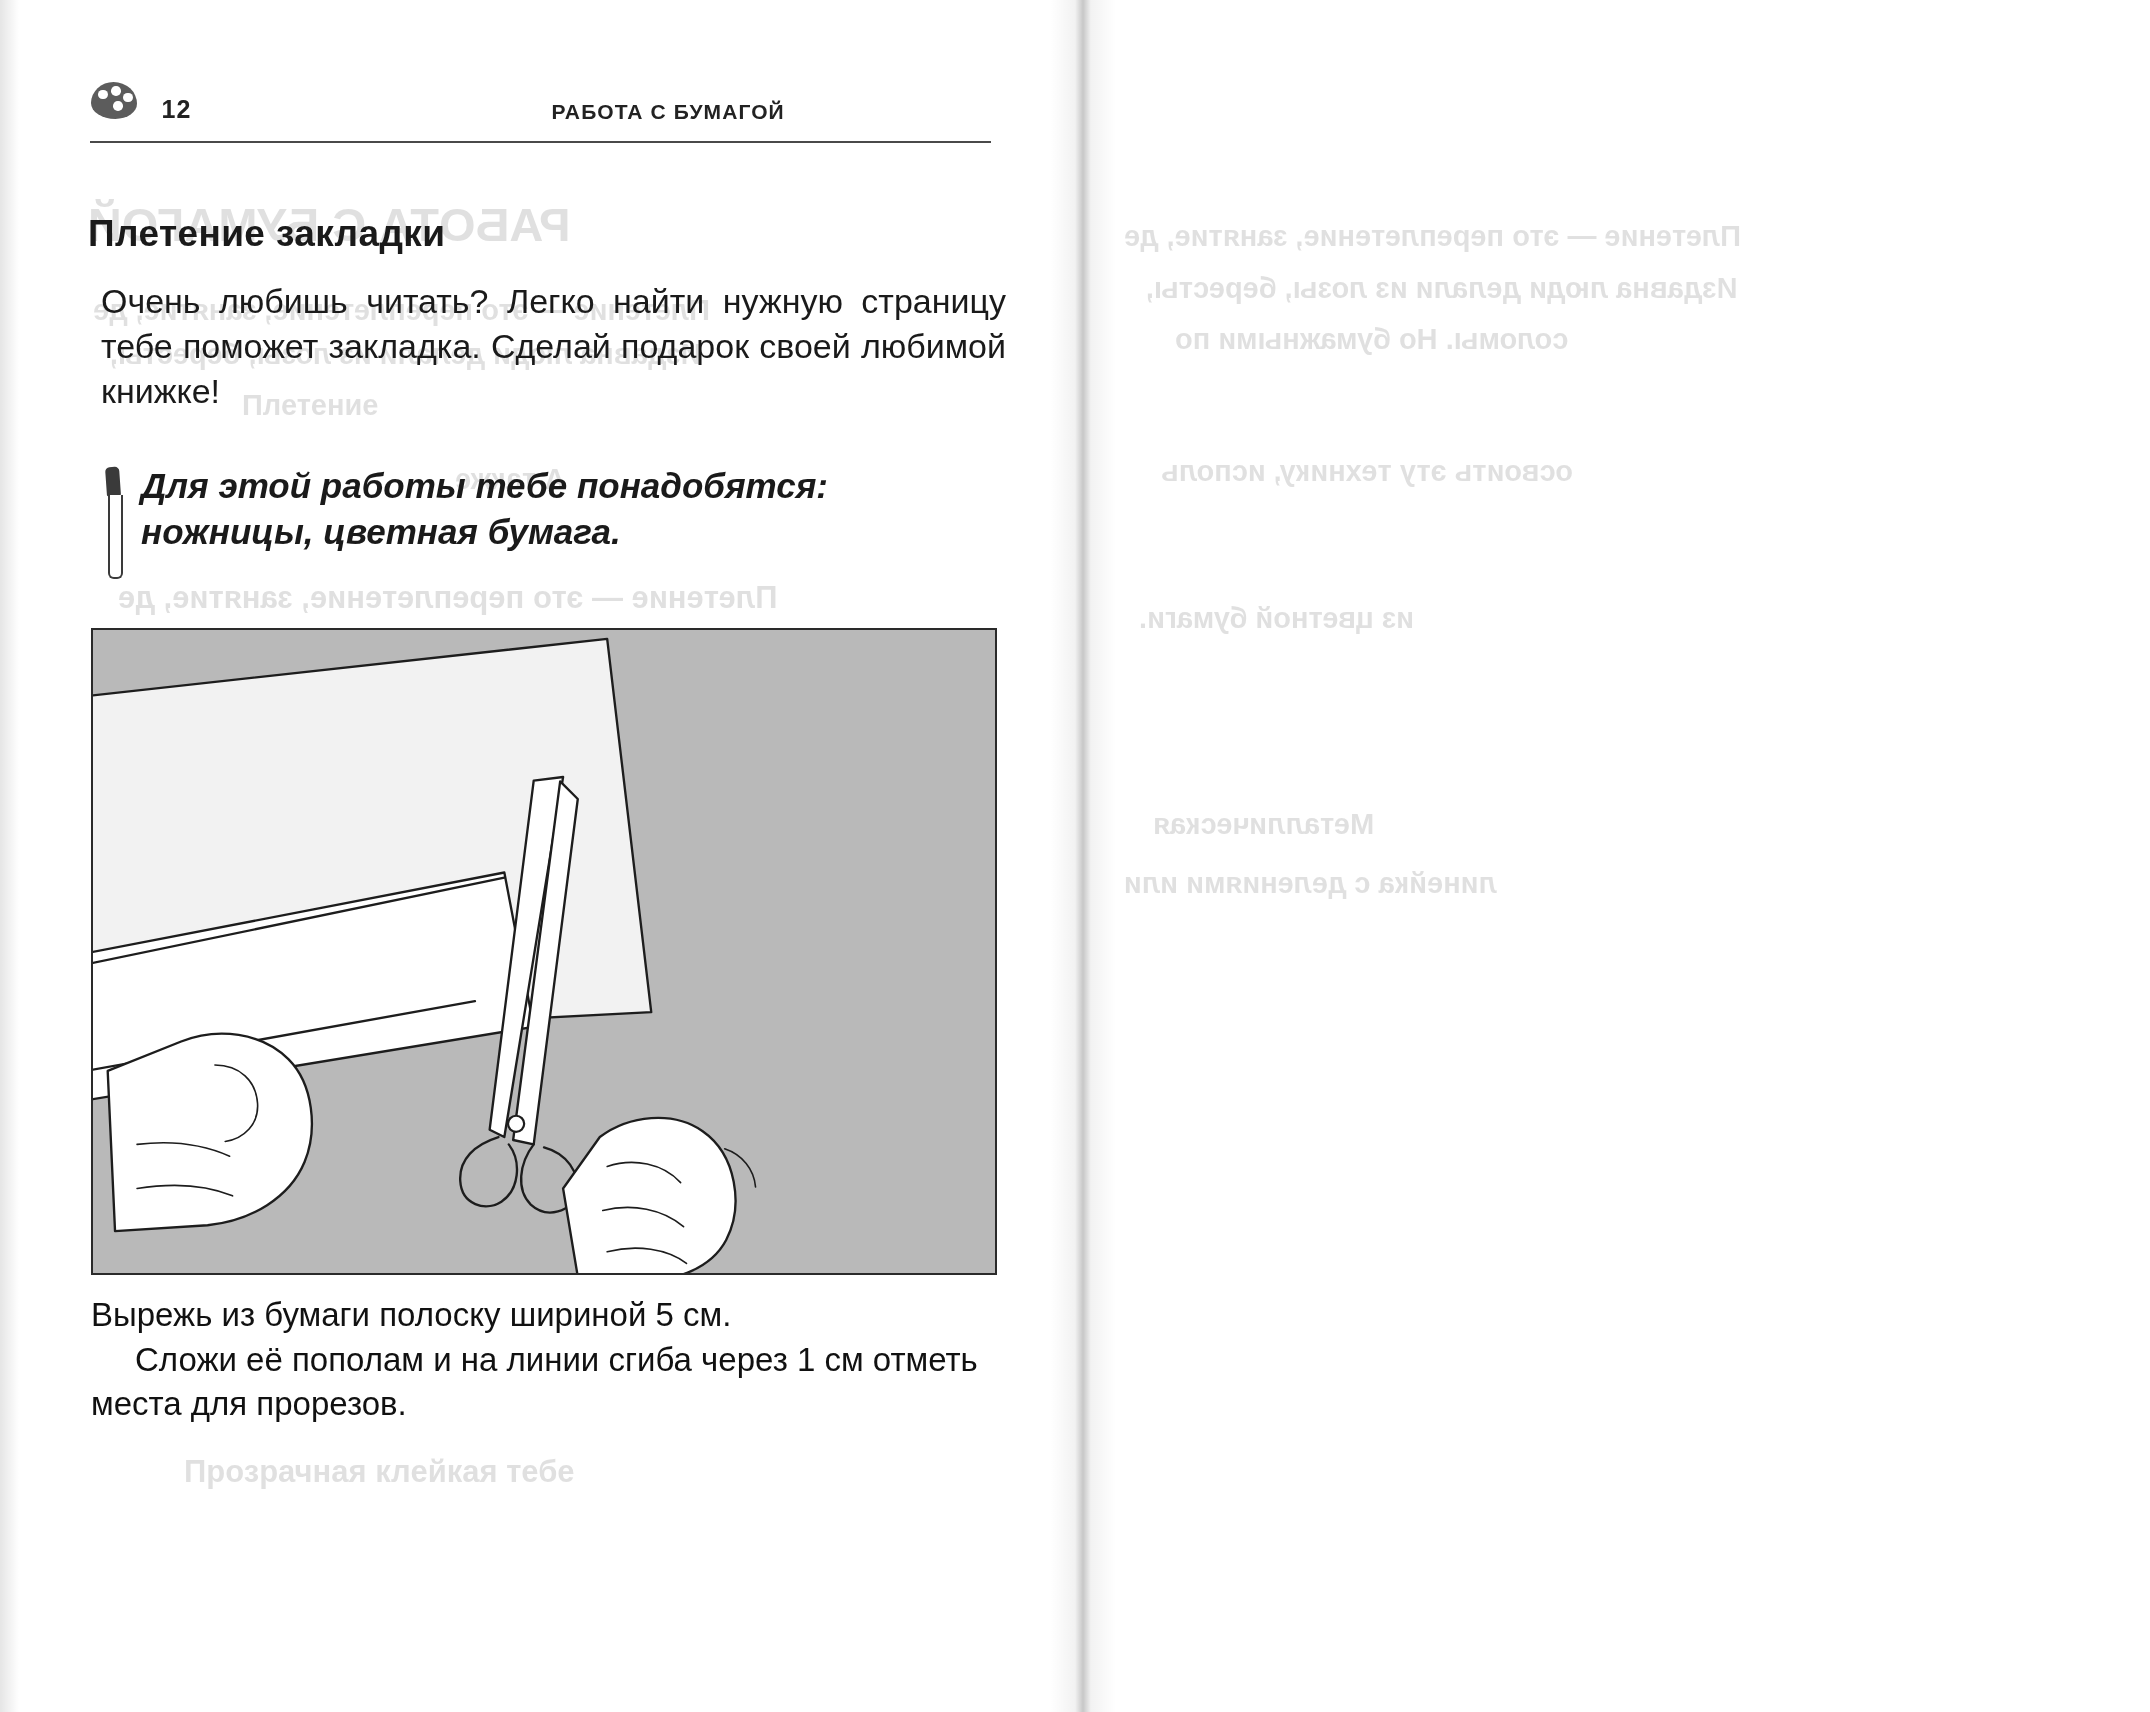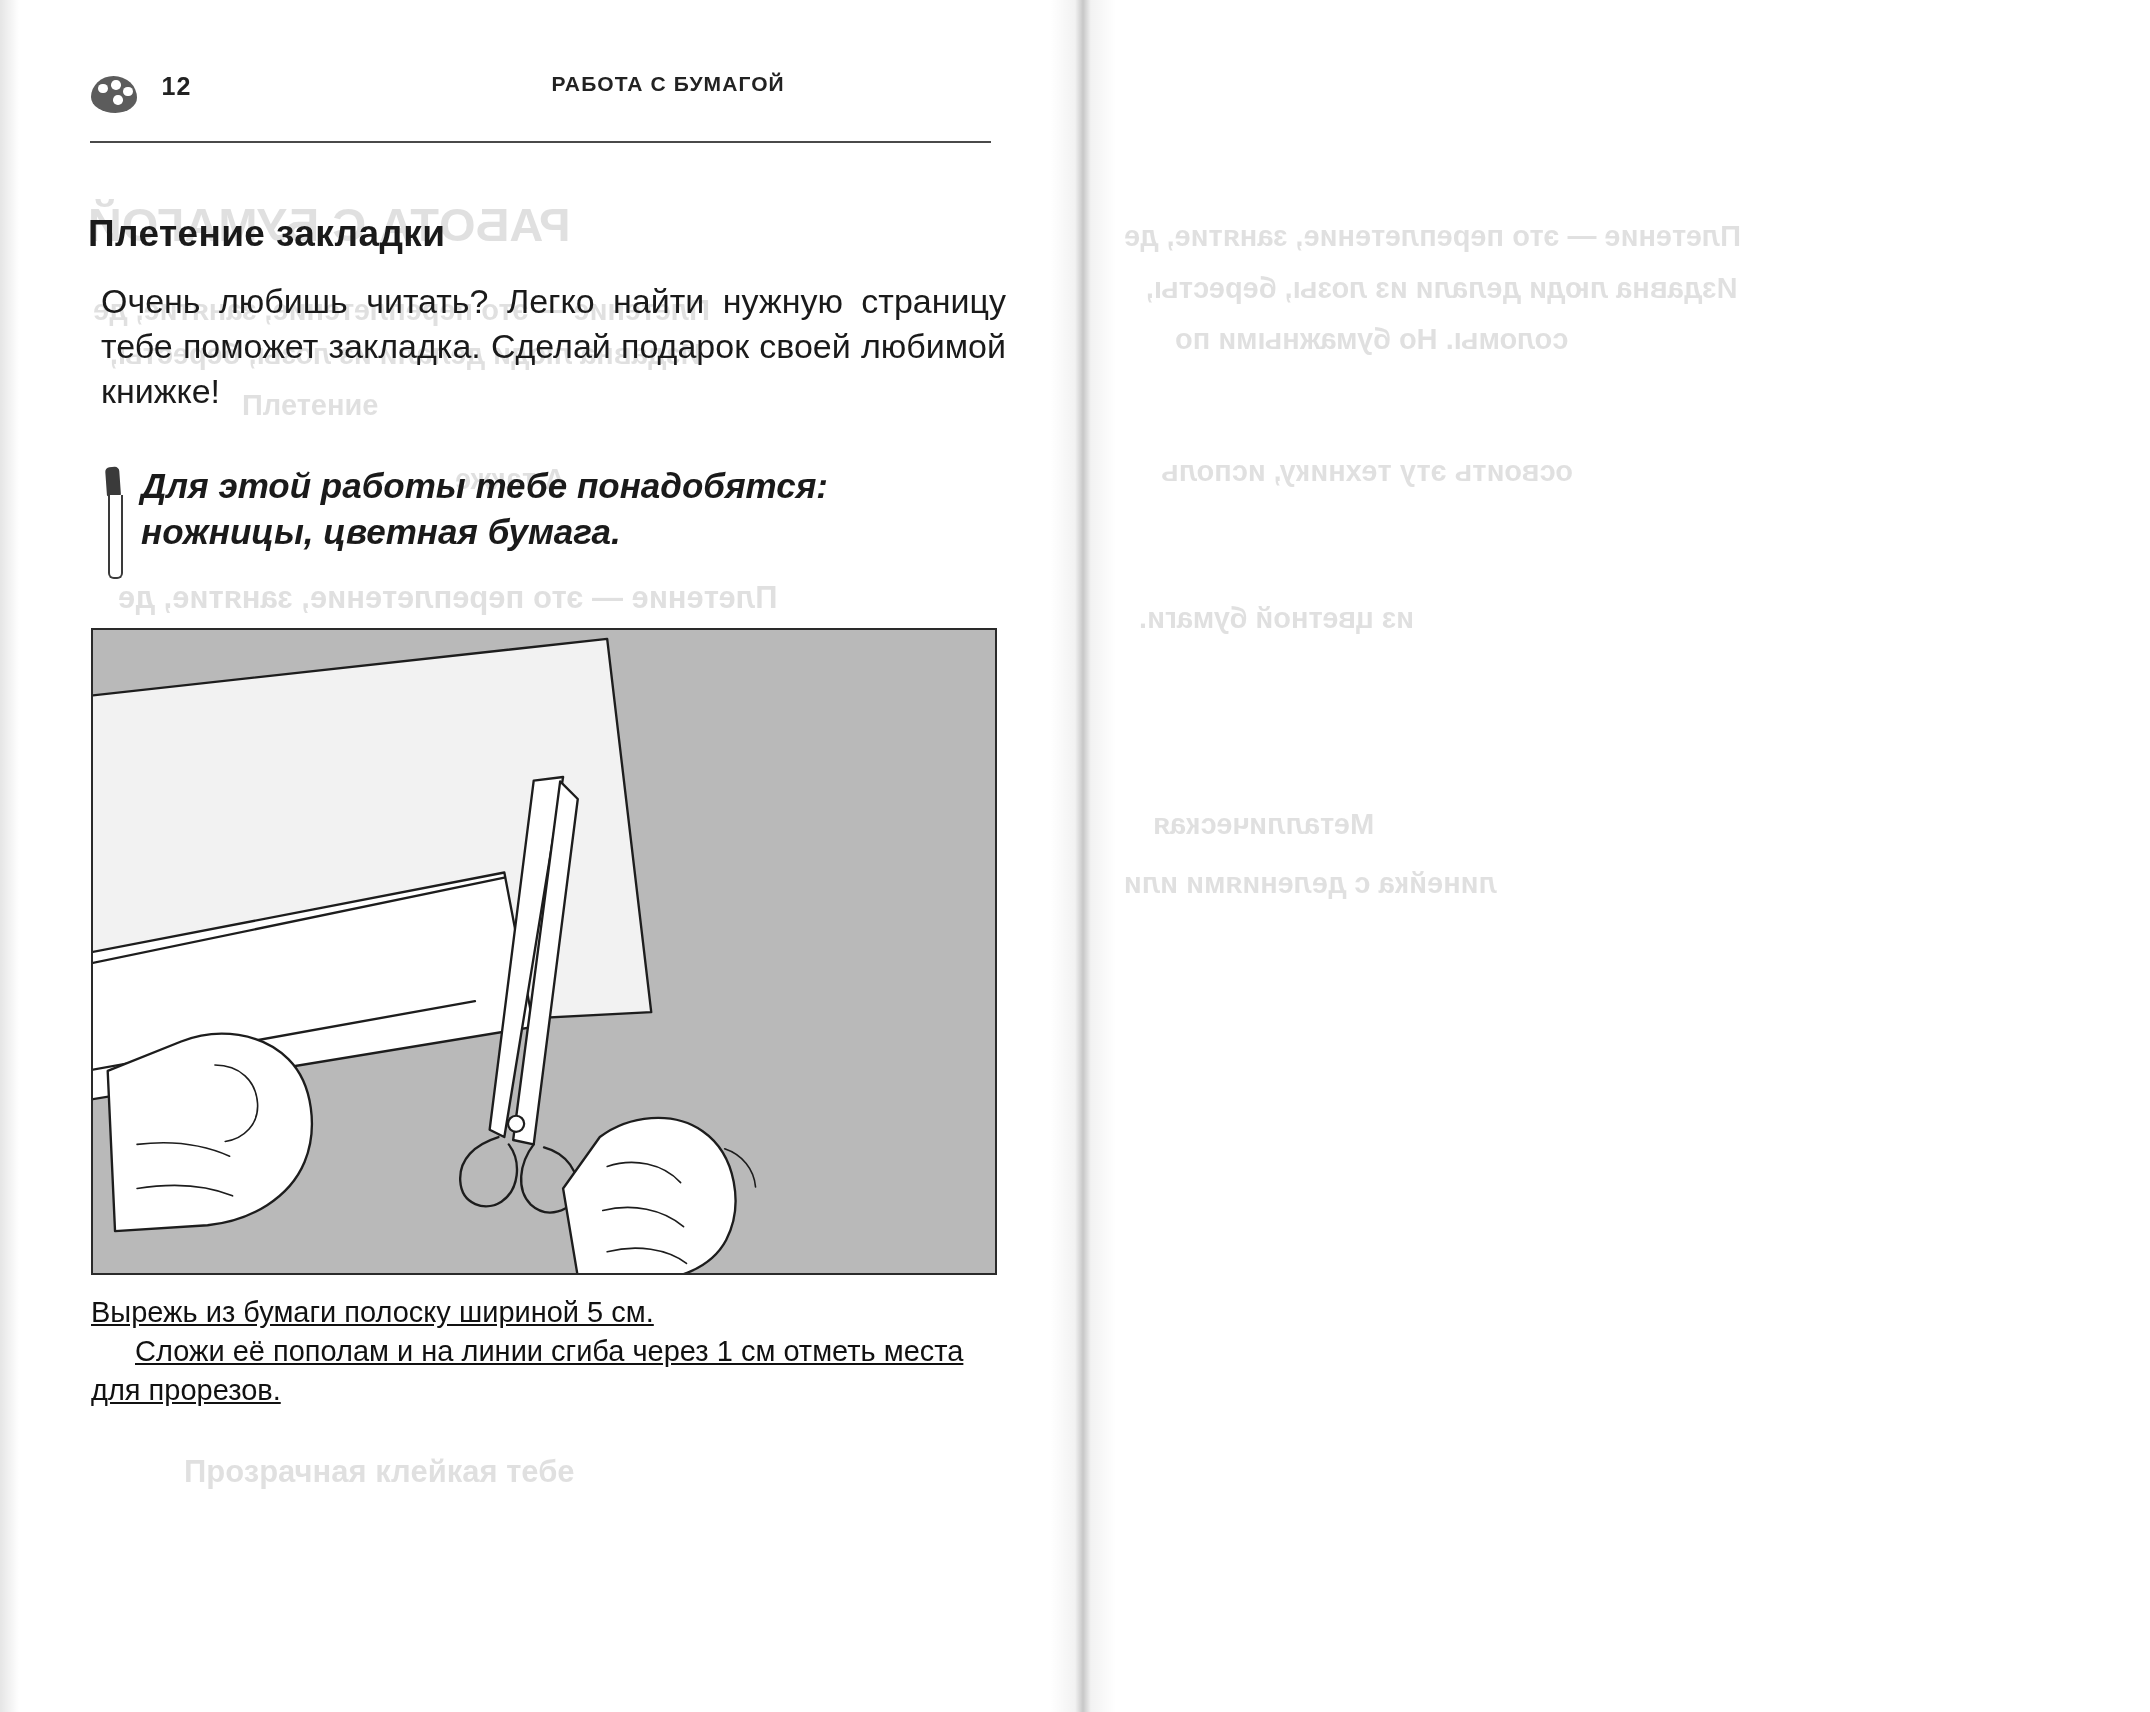--- a/index.html
+++ b/index.html
@@ -43,24 +43,24 @@
         rgba(0,0,0,0.22) 50%,
         rgba(0,0,0,0.05) 62%,
         rgba(0,0,0,0.00) 100%);
     pointer-events: none;
     z-index: 5;
   }
 
   
   .runhead {
     position: absolute;
-    top: 72px;
+    top: 90px;
     height: 34px;
     display: flex;
-    align-items: flex-start;
+    align-items: flex-end;
     font-size: 22px;
     letter-spacing: 1.1px;
     color: #222;
   }
   .runhead-left  { left: 88px; right: 118px; }
   .runhead-right { left: 1197px; right: 88px; }
 
   .rule {
     position: absolute;
     height: 2.2px;
@@ -172,24 +172,23 @@
   .figure {
     position: absolute;
     border: 2.2px solid #2a2a2a;
     background: #b9b9b9;
     overflow: hidden;
   }
   .fig-1 { left: 91px;  top: 628px;  width: 902px; height: 643px; }
 
   .caption {
     position: absolute;
-    font-size: 29px;
+    font-size: 33px;
     line-height: 1.35;
     color: #111;
-    text-decoration: underline;
   }
   .cap-1 { left: 91px; top: 1293px; width: 911px; }
   .cap-1 .p2 { text-indent: 44px; }
 
   
   .ghost {
     position: absolute;
     color: rgba(60,60,60,0.16);
     font-weight: bold;
     pointer-events: none;

